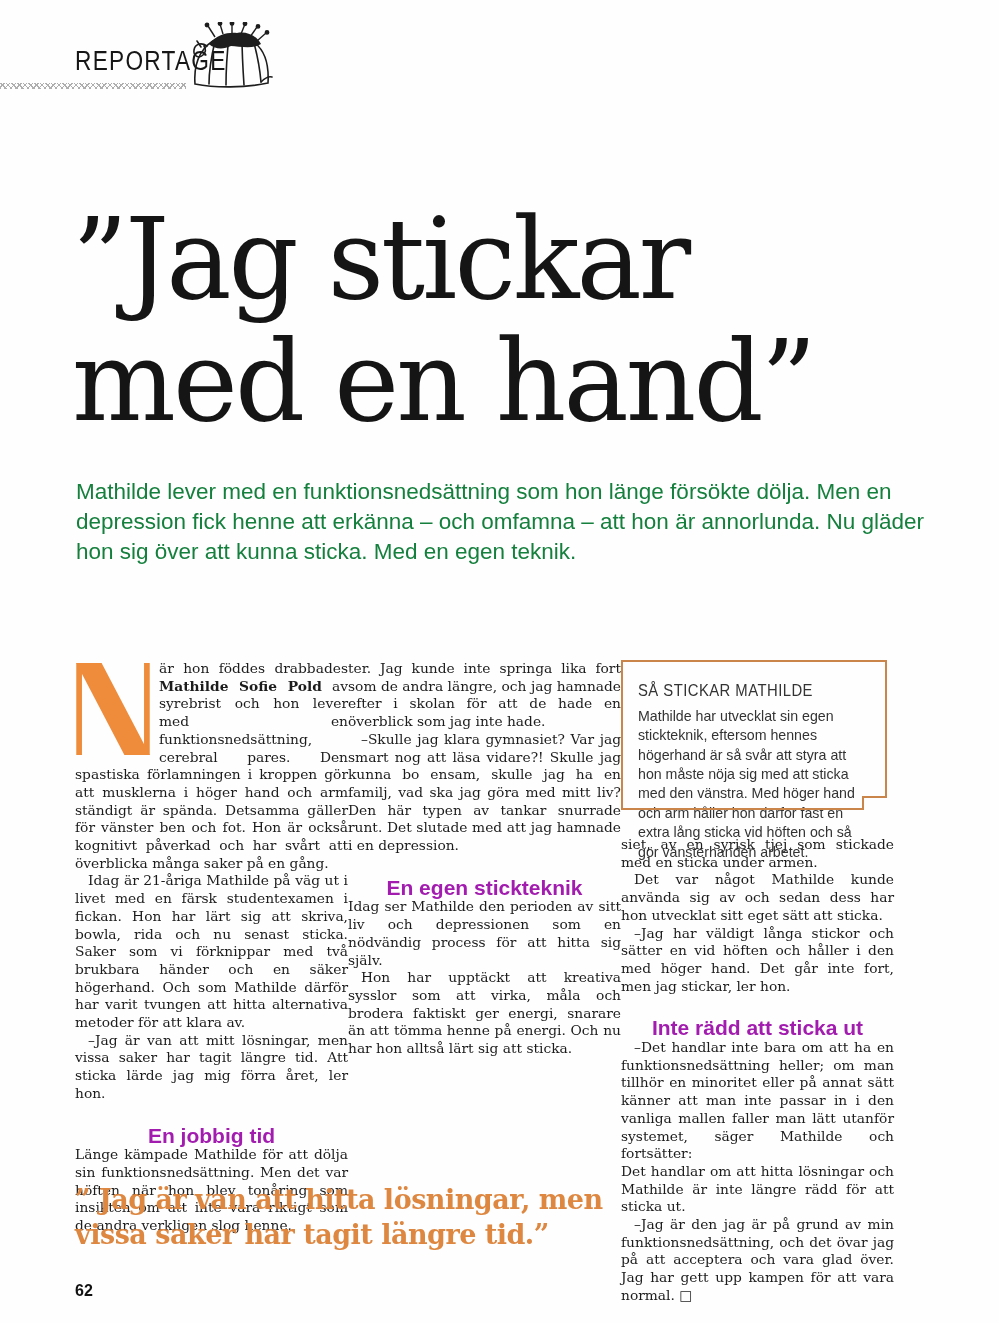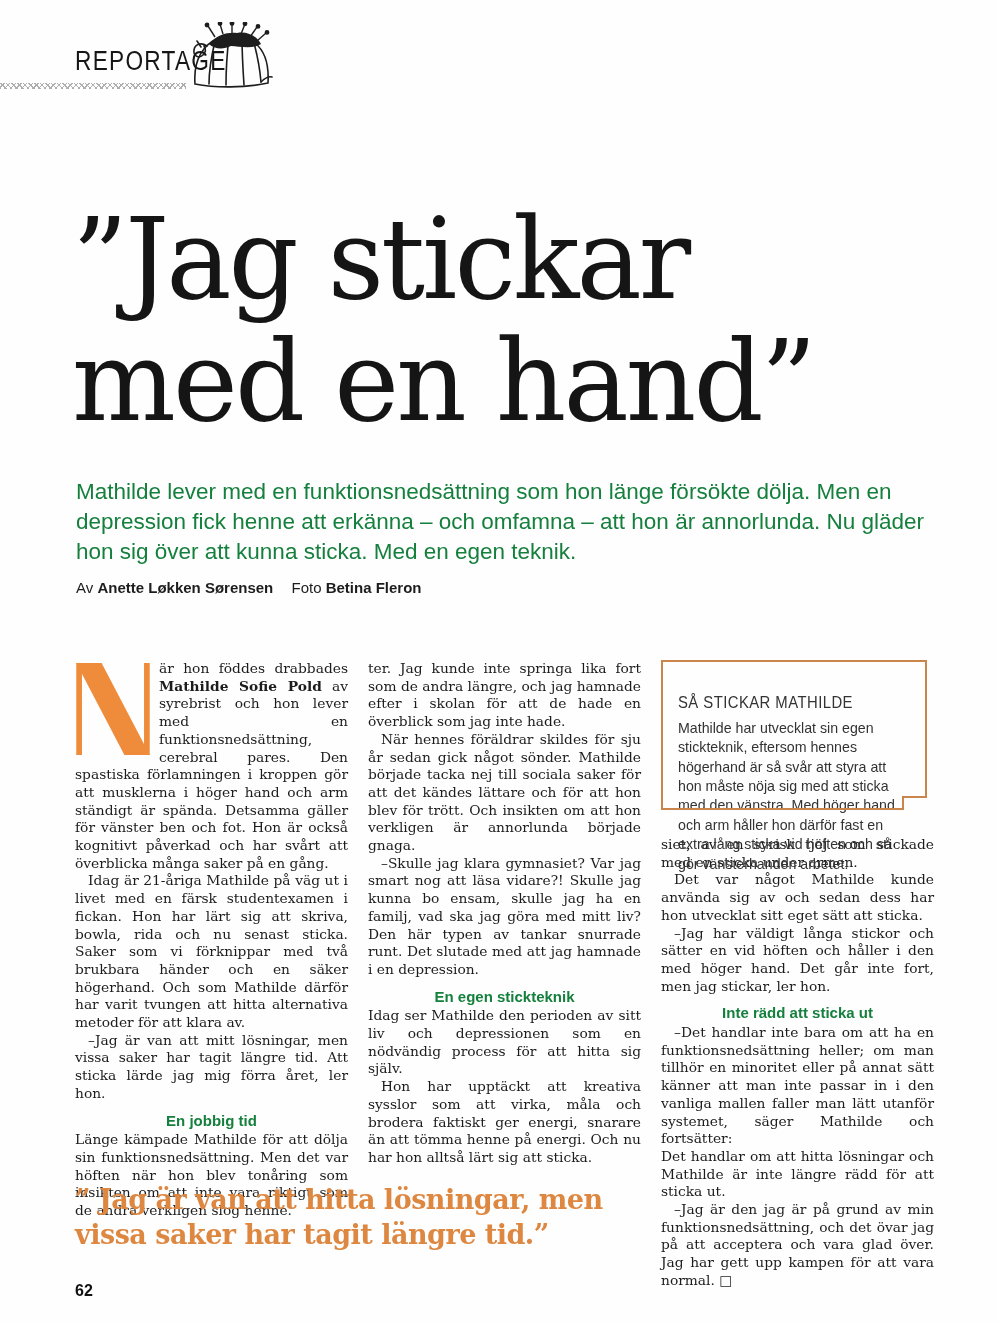--- a/index.html
+++ b/index.html
@@ -48,43 +48,43 @@
   .byline{
     position:absolute;left:76px;top:579px;
     font-size:15px;color:#1d1d1d;
   }
   .byline b{margin-right:4px;}
   .byline .sep{display:inline-block;width:10px;}
 
   
   .columns{
     position:absolute;left:75px;top:660px;width:860px;
-    display:flex;gap:20px;
+    display:flex;
   }
   .col{
     width:273px;
     font-family:"DejaVu Serif", serif;
     font-size:13.8px;line-height:17.7px;
     text-align:justify;color:#1c1c1c;
   }
   .para{margin:0;text-indent:13px;}
   .para.noindent{text-indent:0;}
   .subhead{
-    margin:9px 0 2px 0;text-align:center;text-indent:0;
+    margin:24px 0 2px 0;text-align:center;text-indent:0;
     font-family:"Liberation Sans", sans-serif;
-    font-weight:bold;font-size:15px;color:#15803d;
+    font-weight:bold;font-size:21px;color:#a21caf;
   }
   .dropcap{
     float:left;width:76px;height:92px;margin:3px 8px 0 0;
   }
 
   
   .factbox{
     position:relative;width:250px;height:150px;margin-bottom:26px;
-    box-sizing:border-box;padding:34px 16px 0 17px;
+    box-sizing:border-box;padding:22px 16px 0 17px;
     font-family:"Liberation Sans", sans-serif;text-align:left;
   }
   .factbox-border{position:absolute;left:0;top:0;width:266px;height:150px;}
   .factbox-title{
     font-size:16.5px;font-weight:400;letter-spacing:.5px;color:#333;
     transform:scaleX(0.9);transform-origin:left center;
     margin:0 0 7px 0;white-space:nowrap;
   }
   .factbox-body{
     font-size:14.2px;line-height:19.4px;color:#333;margin:0;
@@ -143,26 +143,20 @@
     </g>
   </svg>
 
   <div class="headline">
     <div>”Jag stickar</div>
     <div>med en hand”</div>
   </div>
 
   <div class="standfirst">Mathilde lever med en funktionsnedsättning som hon länge försökte dölja. Men en depression fick henne att erkänna – och omfamna – att hon är annorlunda. Nu gläder hon sig över att kunna sticka. Med en egen teknik.</div>
 
-  <div class="byline">
-    <span>Av</span>
-    <b>Anette Løkken Sørensen</b><span class="sep"></span>
-    <span>Foto</span>
-    <b>Betina Fleron</b>
-  </div>
 
   <div class="columns">
 
     <div class="col">
       <p class="para noindent">
         <svg class="dropcap" viewBox="0 0 60 90" preserveAspectRatio="none">
           <g fill="#ee8c3b">
             <rect x="1" y="0" width="4.5" height="90"></rect>
             <rect x="54.5" y="0" width="4.5" height="90"></rect>
             <polygon points="1,0 21,0 59,90 39,90"></polygon>
@@ -170,21 +164,20 @@
         </svg><span>är hon föddes drabbades </span><b>Mathilde Sofie Pold</b><span> av syrebrist och hon lever med en funktionsnedsättning, cerebral pares. Den spastiska förlamningen i kroppen gör att musklerna i höger hand och arm ständigt är spända. Detsamma gäller för vänster ben och fot. Hon är också kognitivt påverkad och har svårt att överblicka många saker på en gång.</span>
       </p>
       <p class="para">Idag är 21-åriga Mathilde på väg ut i livet med en färsk studentexamen i fickan. Hon har lärt sig att skriva, bowla, rida och nu senast sticka. Saker som vi förknippar med två brukbara händer och en säker högerhand. Och som Mathilde därför har varit tvungen att hitta alternativa metoder för att klara av.</p>
       <p class="para">–Jag är van att mitt lösningar, men vissa saker har tagit längre tid. Att sticka lärde jag mig förra året, ler hon.</p>
       <p class="para subhead">En jobbig tid</p>
       <p class="para noindent">Länge kämpade Mathilde för att dölja sin funktionsnedsättning. Men det var höften när hon blev tonåring som insikten om att inte vara riktigt som de andra verkligen slog henne.</p>
     </div>
 
     <div class="col">
       <p class="para noindent">ter. Jag kunde inte springa lika fort som de andra längre, och jag hamnade efter i skolan för att de hade en överblick som jag inte hade.</p>
-      <p class="para">När hennes föräldrar skildes för sju år sedan gick något sönder. Mathilde började tacka nej till sociala saker för att det kändes lättare och för att hon blev för trött. Och insikten om att hon verkligen är annorlunda började gnaga.</p>
       <p class="para">–Skulle jag klara gymnasiet? Var jag smart nog att läsa vidare?! Skulle jag kunna bo ensam, skulle jag ha en familj, vad ska jag göra med mitt liv? Den här typen av tankar snurrade runt. Det slutade med att jag hamnade i en depression.</p>
       <p class="para subhead">En egen stickteknik</p>
       <p class="para noindent">Idag ser Mathilde den perioden av sitt liv och depressionen som en nödvändig process för att hitta sig själv.</p>
       <p class="para">Hon har upptäckt att kreativa sysslor som att virka, måla och brodera faktiskt ger energi, snarare än att tömma henne på energi. Och nu har hon alltså lärt sig att sticka.</p>
     </div>
 
     <div class="col">
       <div class="factbox">
         <svg class="factbox-border" viewBox="0 0 266 150" preserveAspectRatio="none">
           <path d="M1,1 H265 V137 H242 V149 H1 Z" fill="none" stroke="#c9854a" stroke-width="2"></path>

